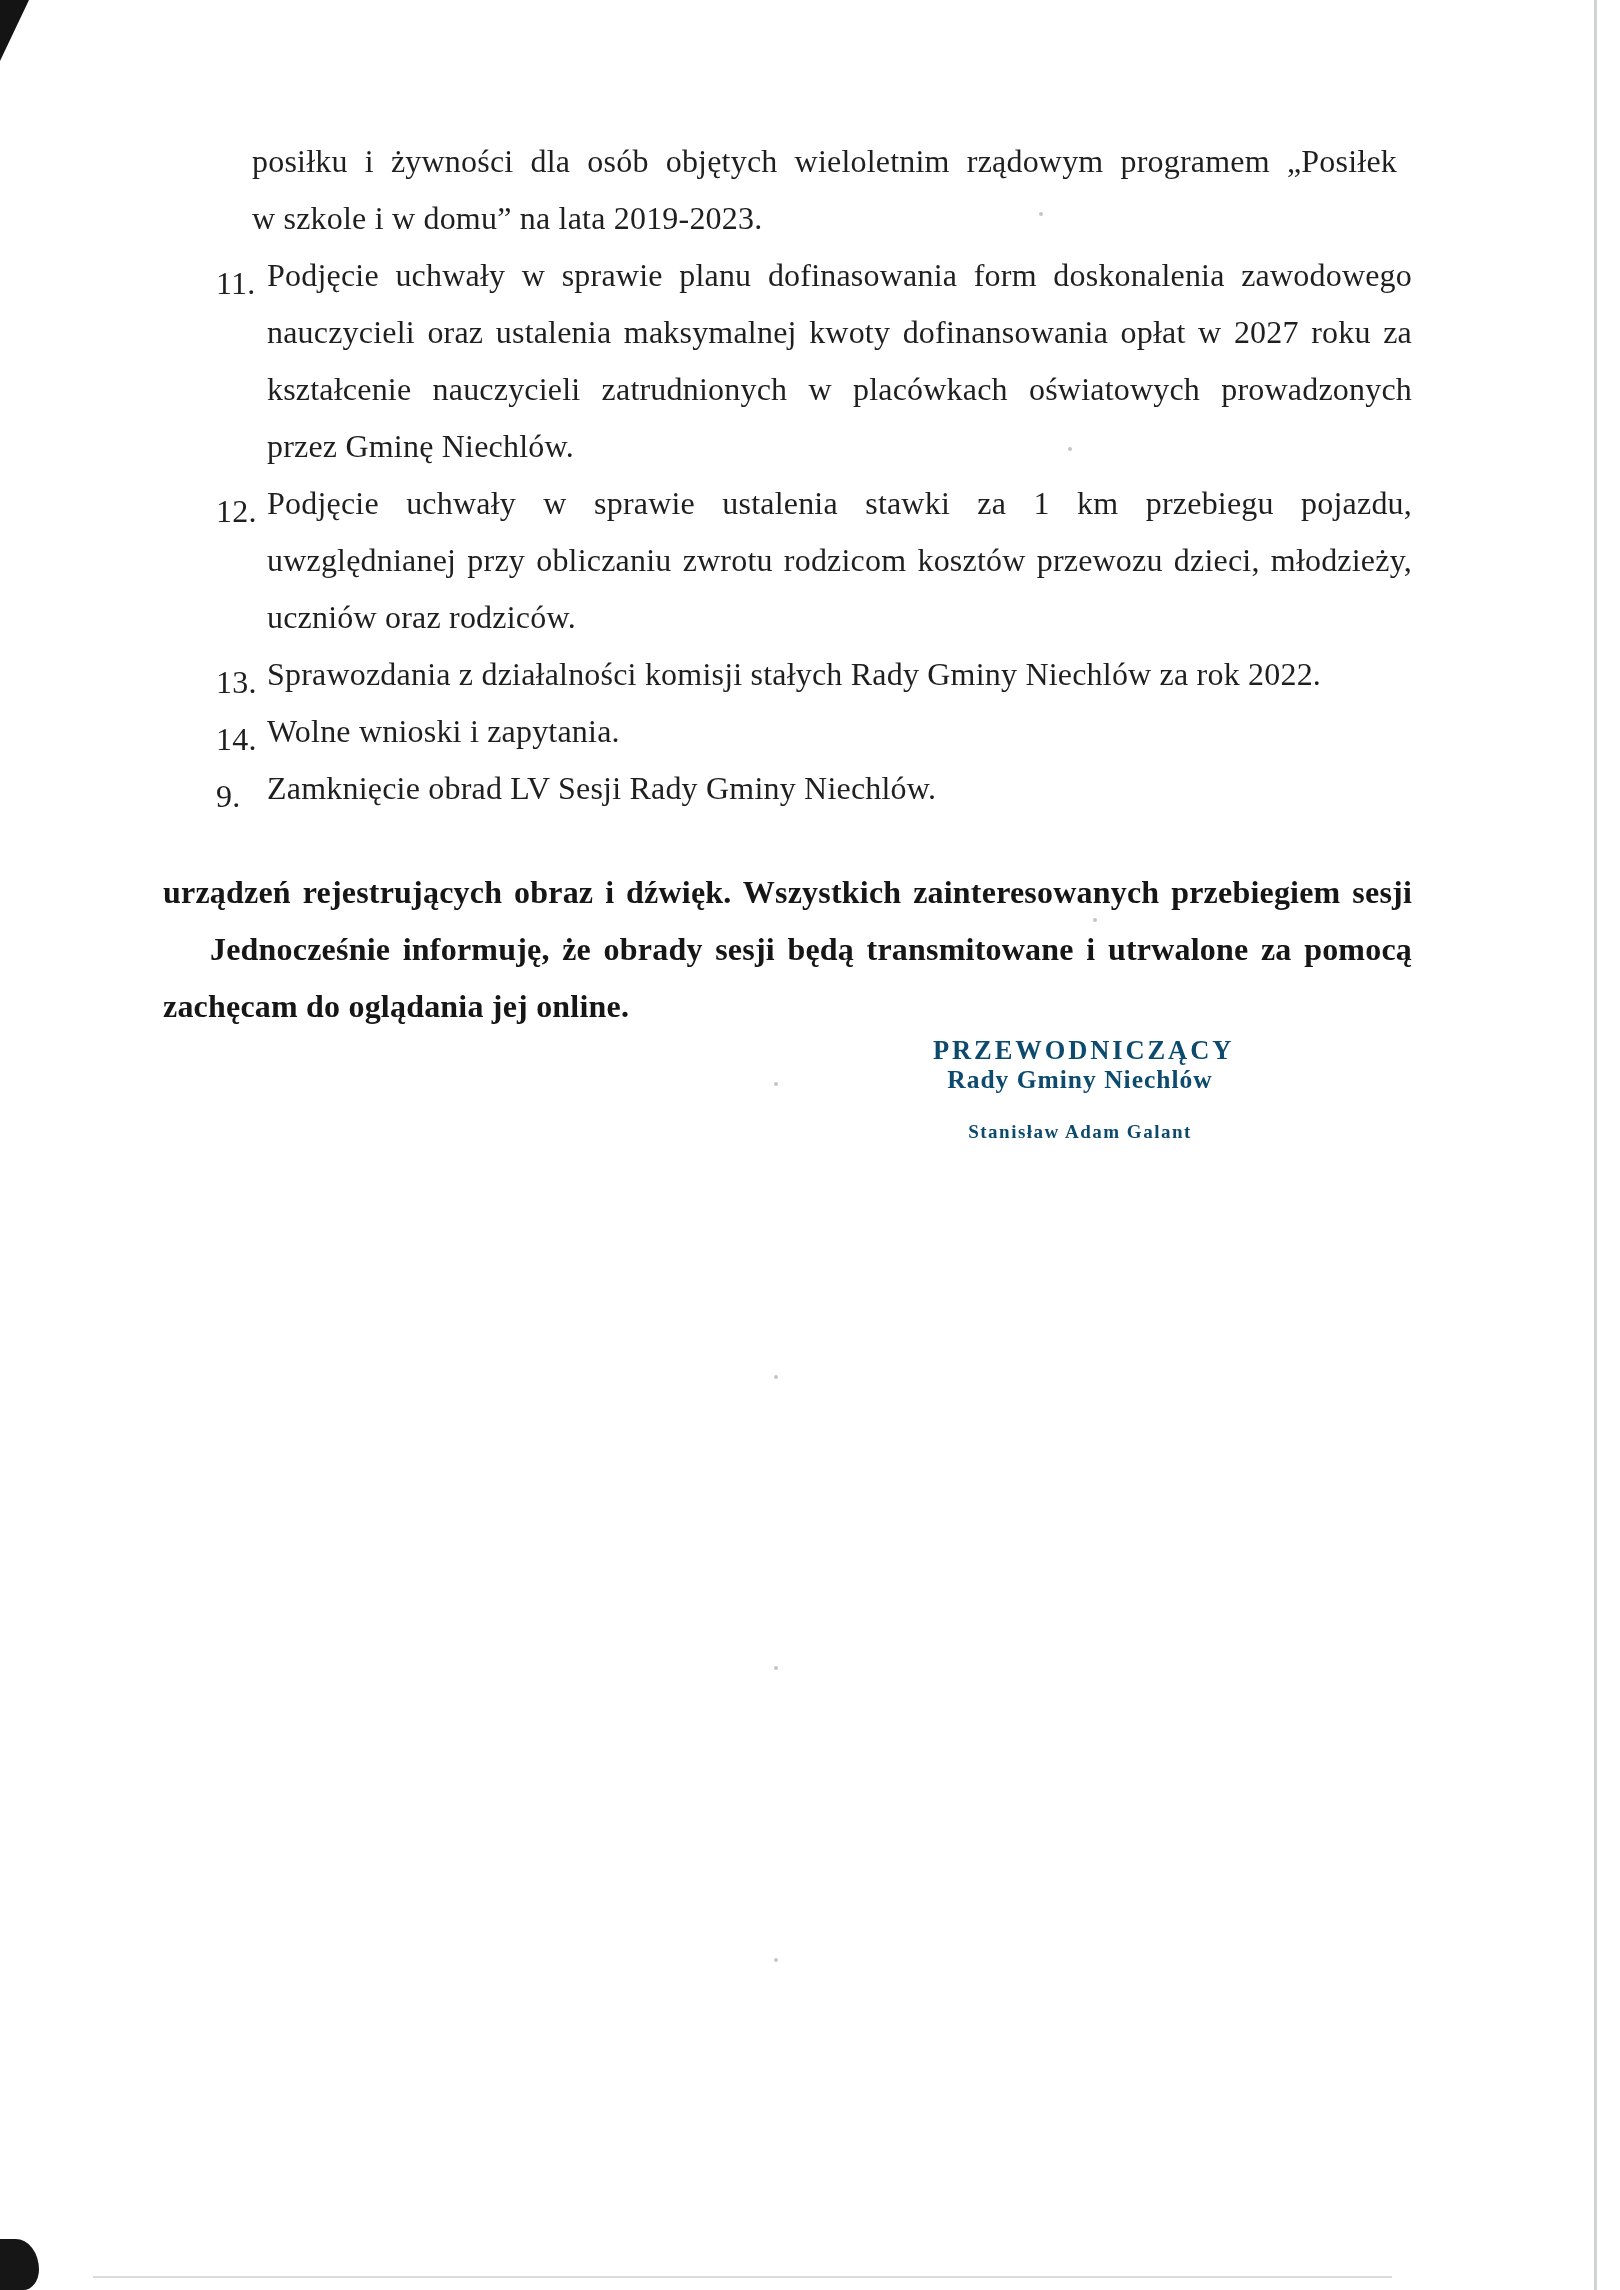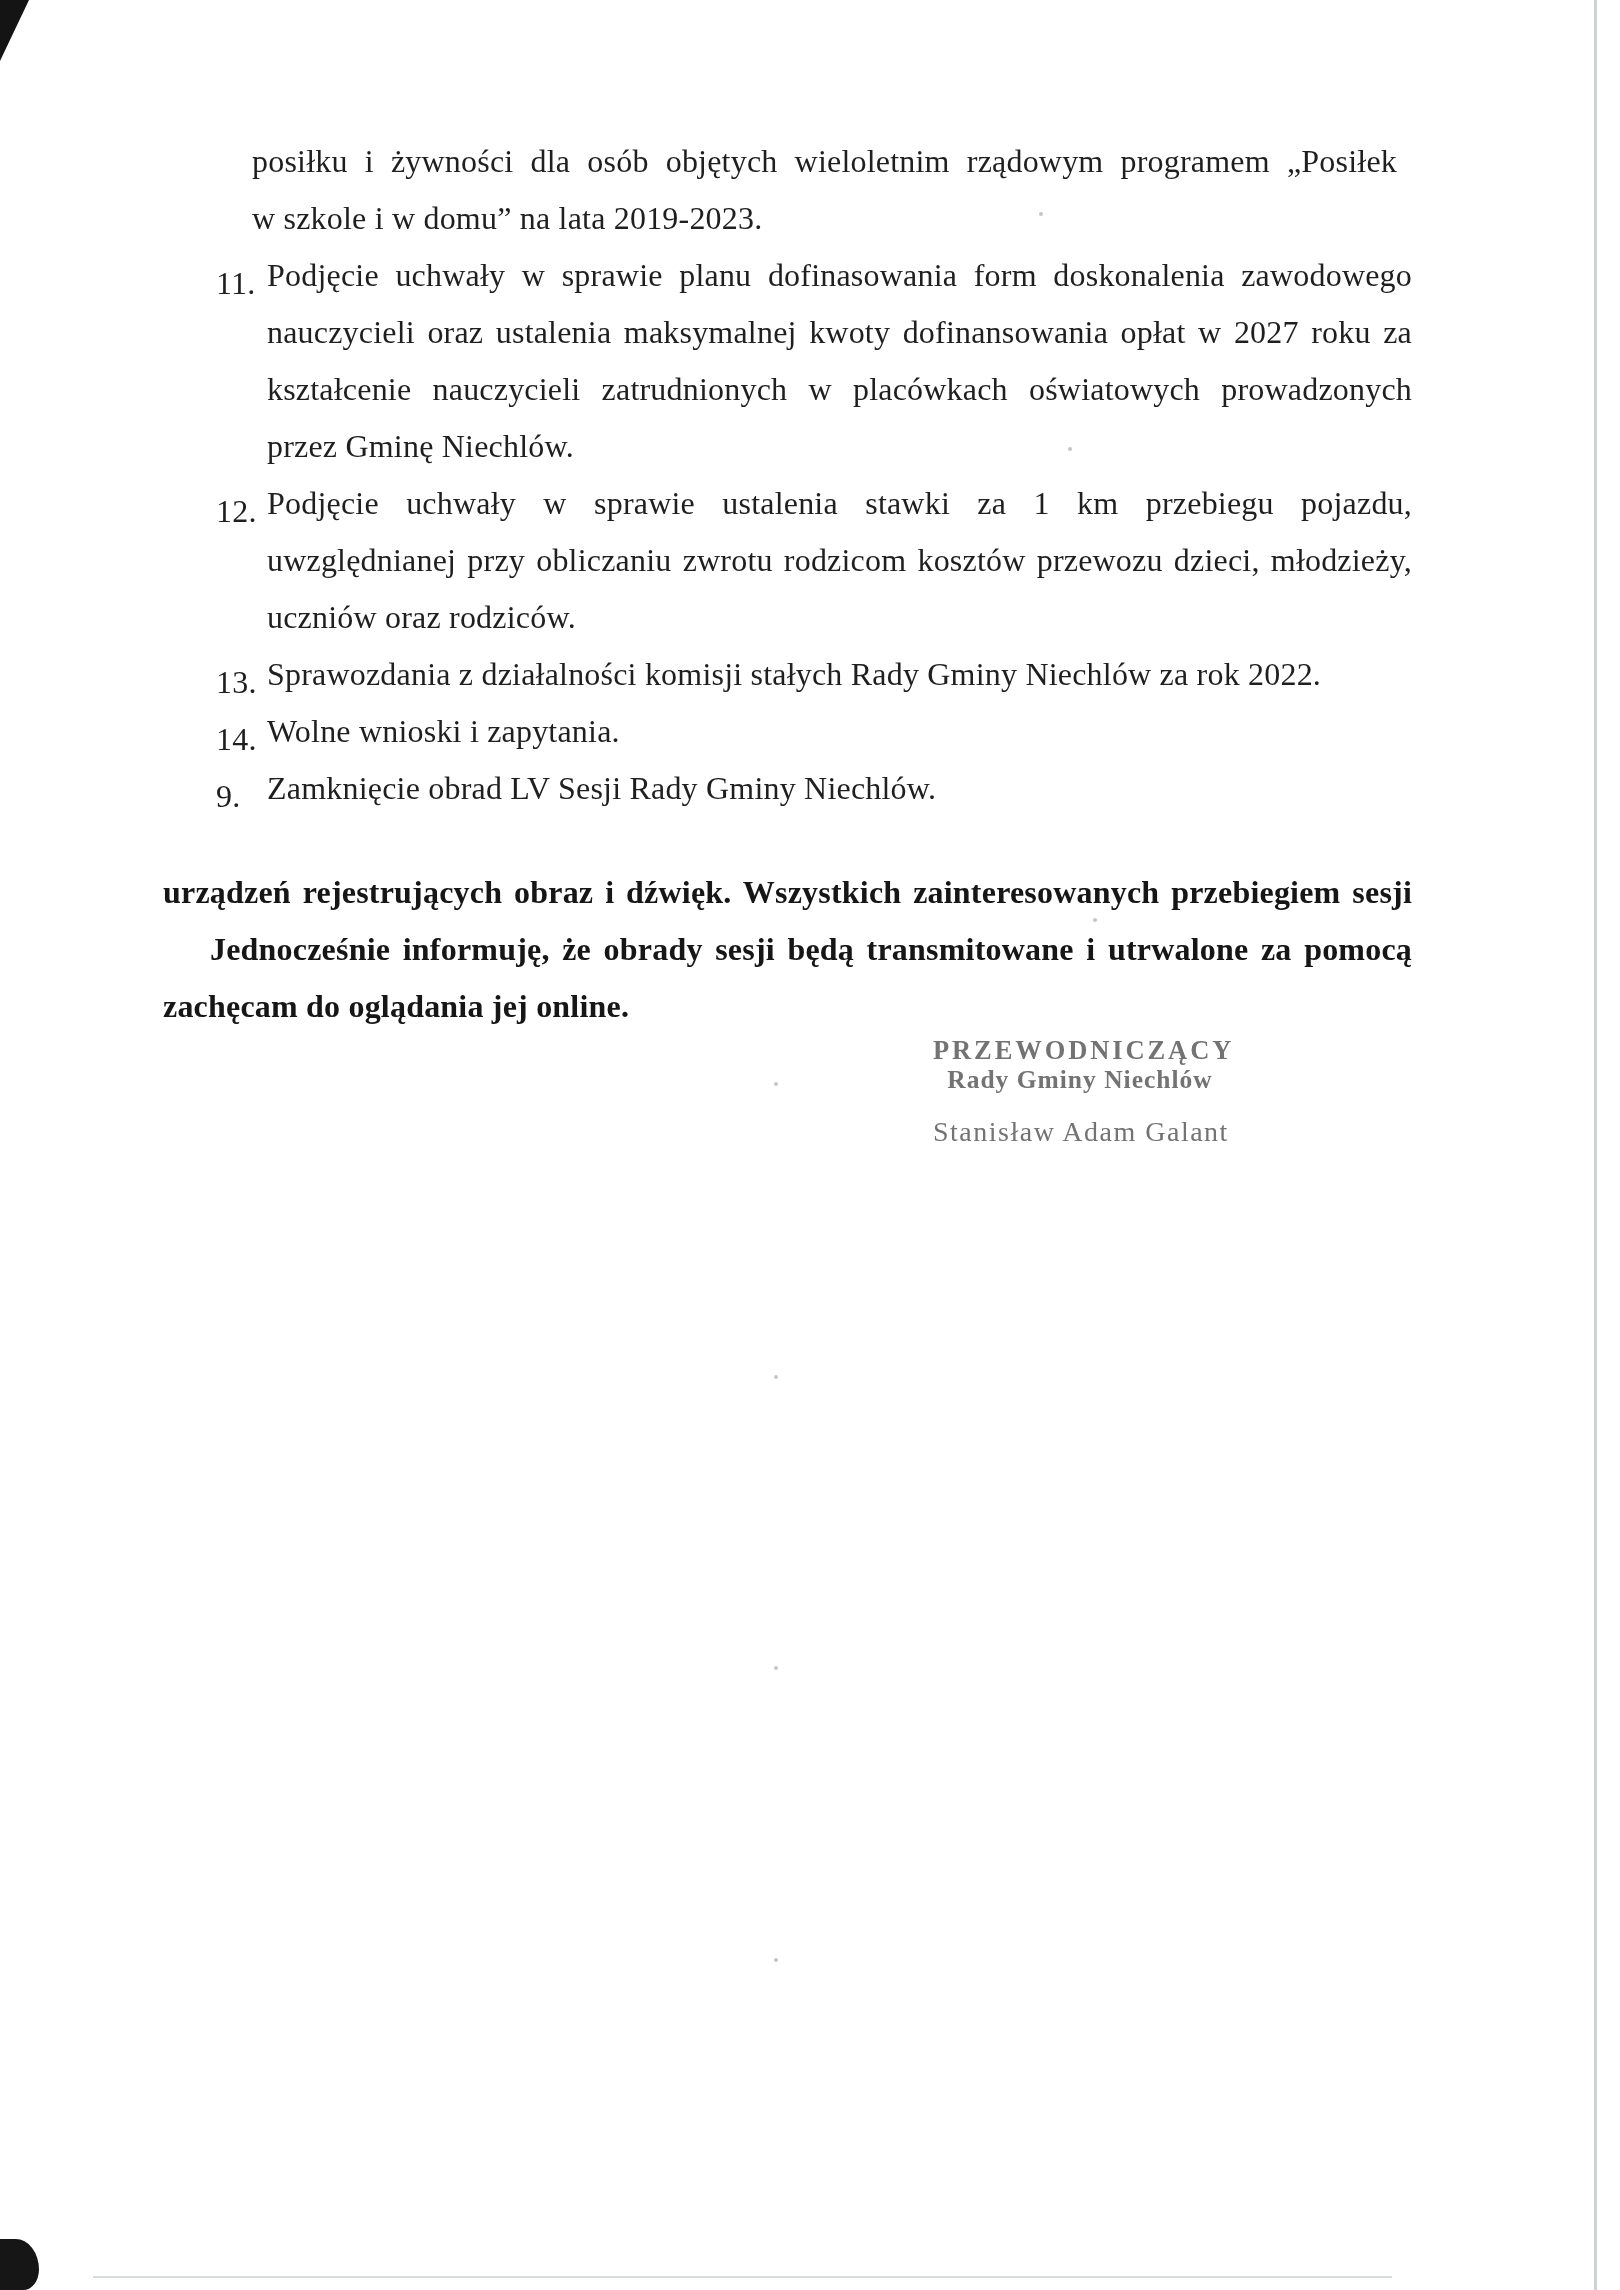--- a/index.html
+++ b/index.html
@@ -52,22 +52,22 @@
     white-space: nowrap;
   }
   .stamp-org {
     font-size: 25.5px;
     font-weight: bold;
     letter-spacing: 1px;
     white-space: nowrap;
   }
   .stamp-name {
     margin-top: 21.6px;
-    font-size: 28px;
-    font-weight: normal;
+    font-size: 19px;
+    font-weight: bold;
     letter-spacing: 1.5px;
     white-space: nowrap;
   }
   
   .edge-line-right {
     position: absolute;
     top: 0; right: 23.5px;
     width: 2.9px; height: 2291px;
     background: #c6cccا;
     background: #c6ccca;
@@ -155,21 +155,21 @@
     </div>
 
     <div class="closing">
       <div class="jl">urządzeń rejestrujących obraz i dźwięk. Wszystkich zainteresowanych przebiegiem sesji</div>
       <div class="jl indent">Jednocześnie informuję, że obrady sesji będą transmitowane i utrwalone za pomocą</div>
       <div class="ll">zachęcam do oglądania jej online.</div>
     </div>
 
   </div>
 
-  <div class="stamp" style="color:#737373;">
+  <div class="stamp" style="color:#0c4a6e;">
     <div class="stamp-title">PRZEWODNICZĄCY</div>
     <div class="stamp-org">Rady Gminy Niechlów</div>
     <div class="stamp-name">Stanisław Adam Galant</div>
   </div>
 
   <div class="artifact-tl"></div>
   <div class="artifact-bl"></div>
   <div class="edge-line-right"></div>
   <div class="edge-line-bottom"></div>
   <div class="speck" style="left:1039px; top:212px;"></div>

